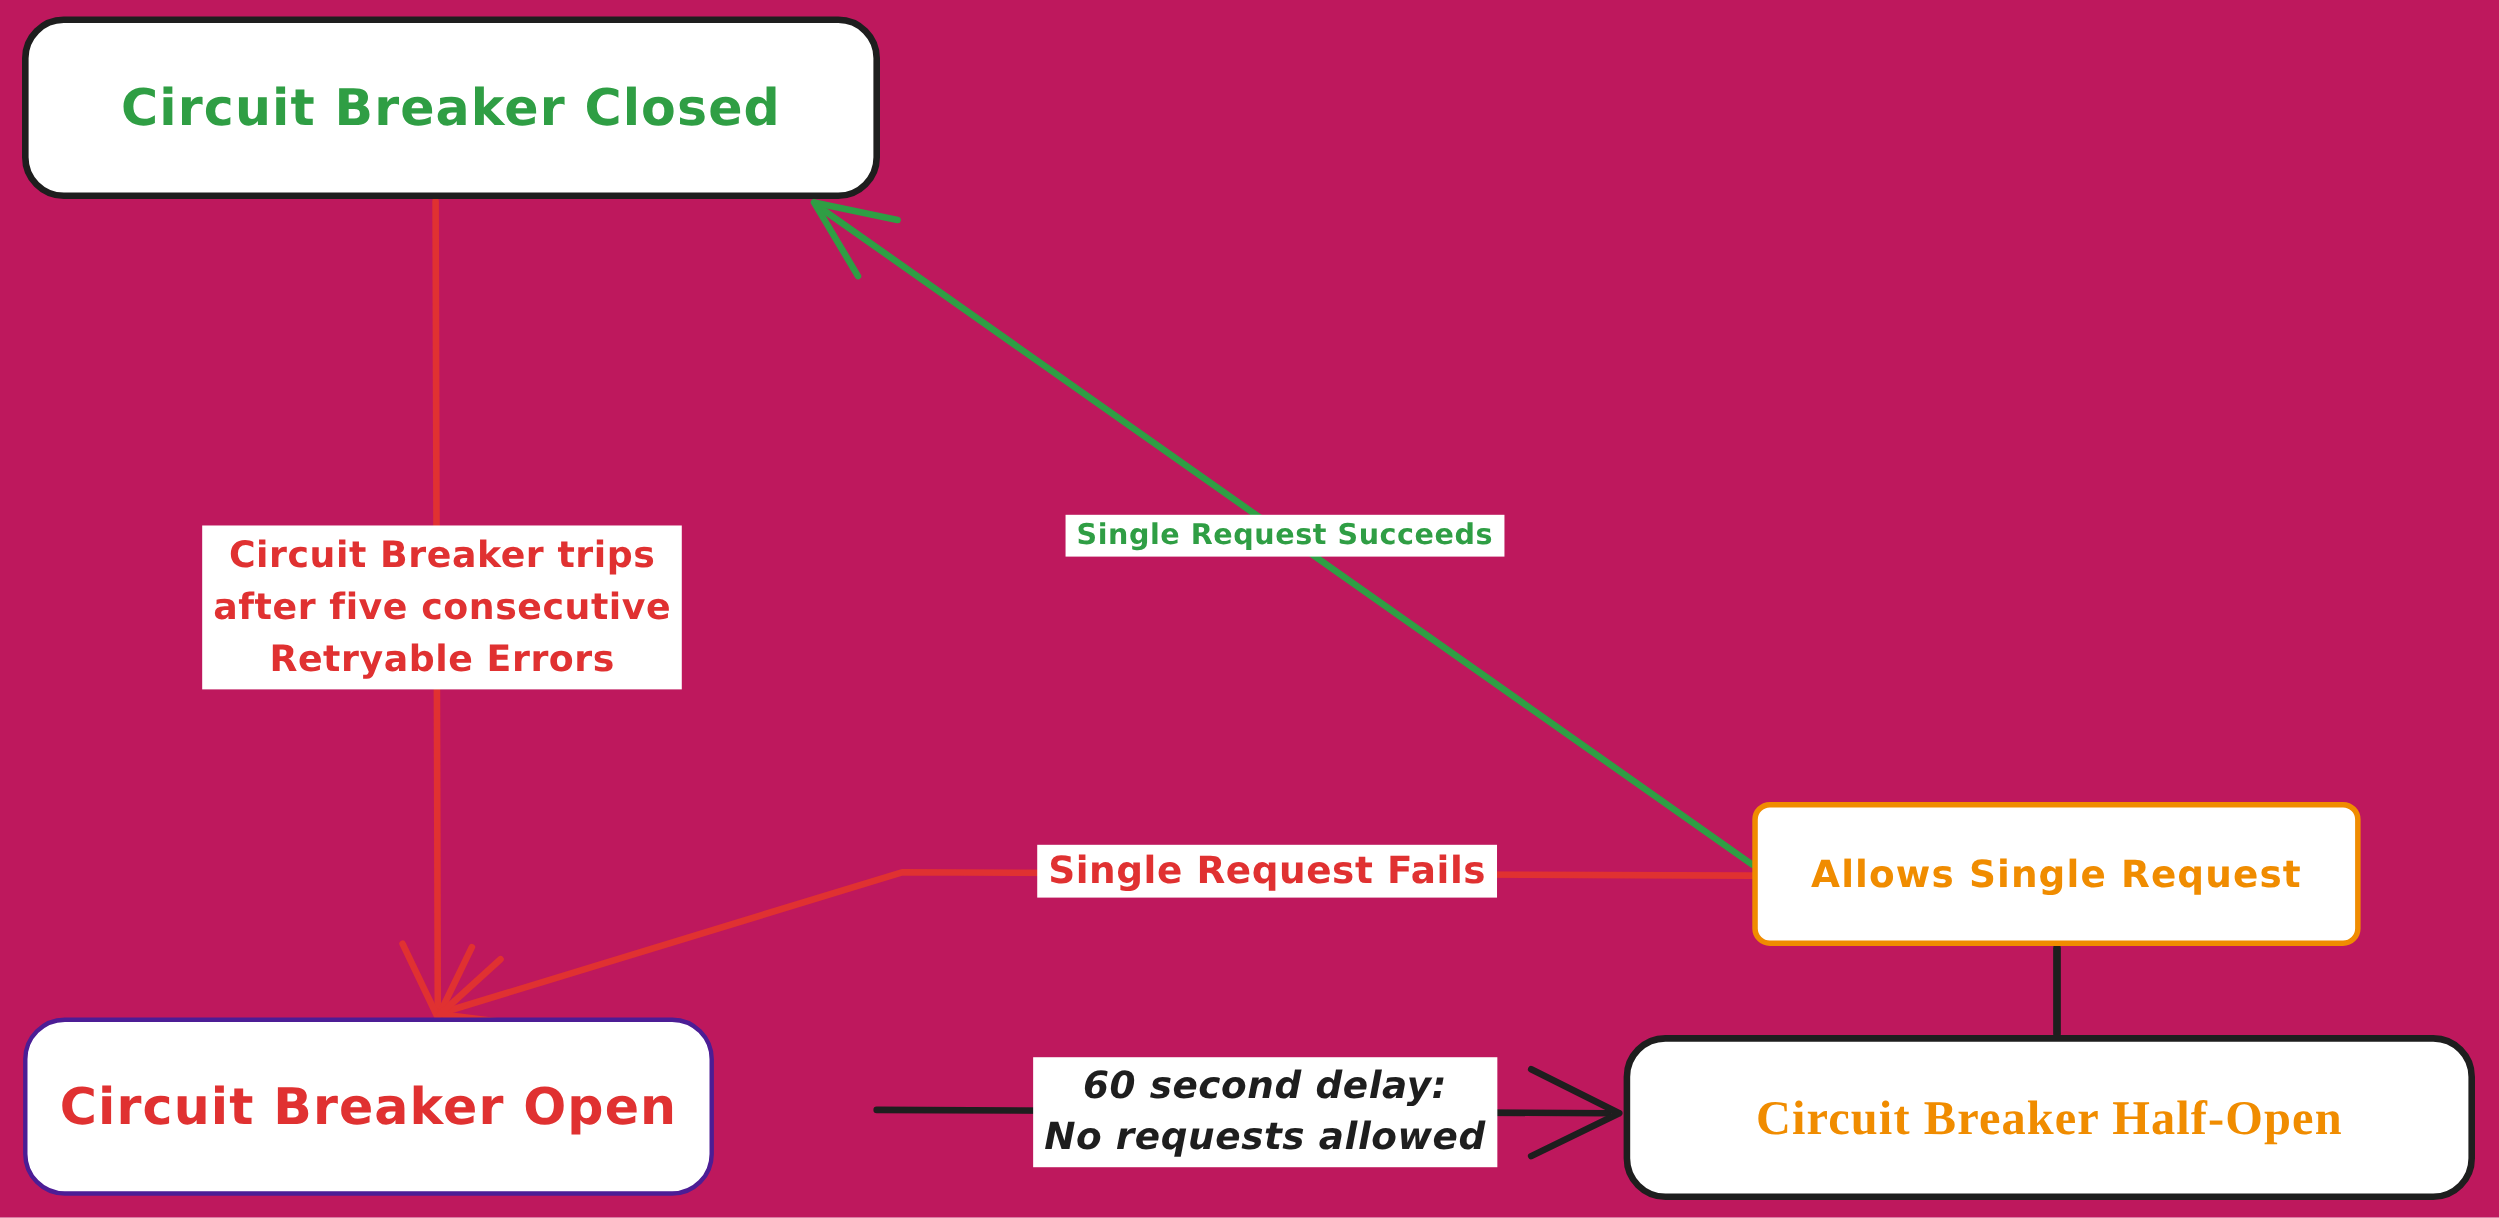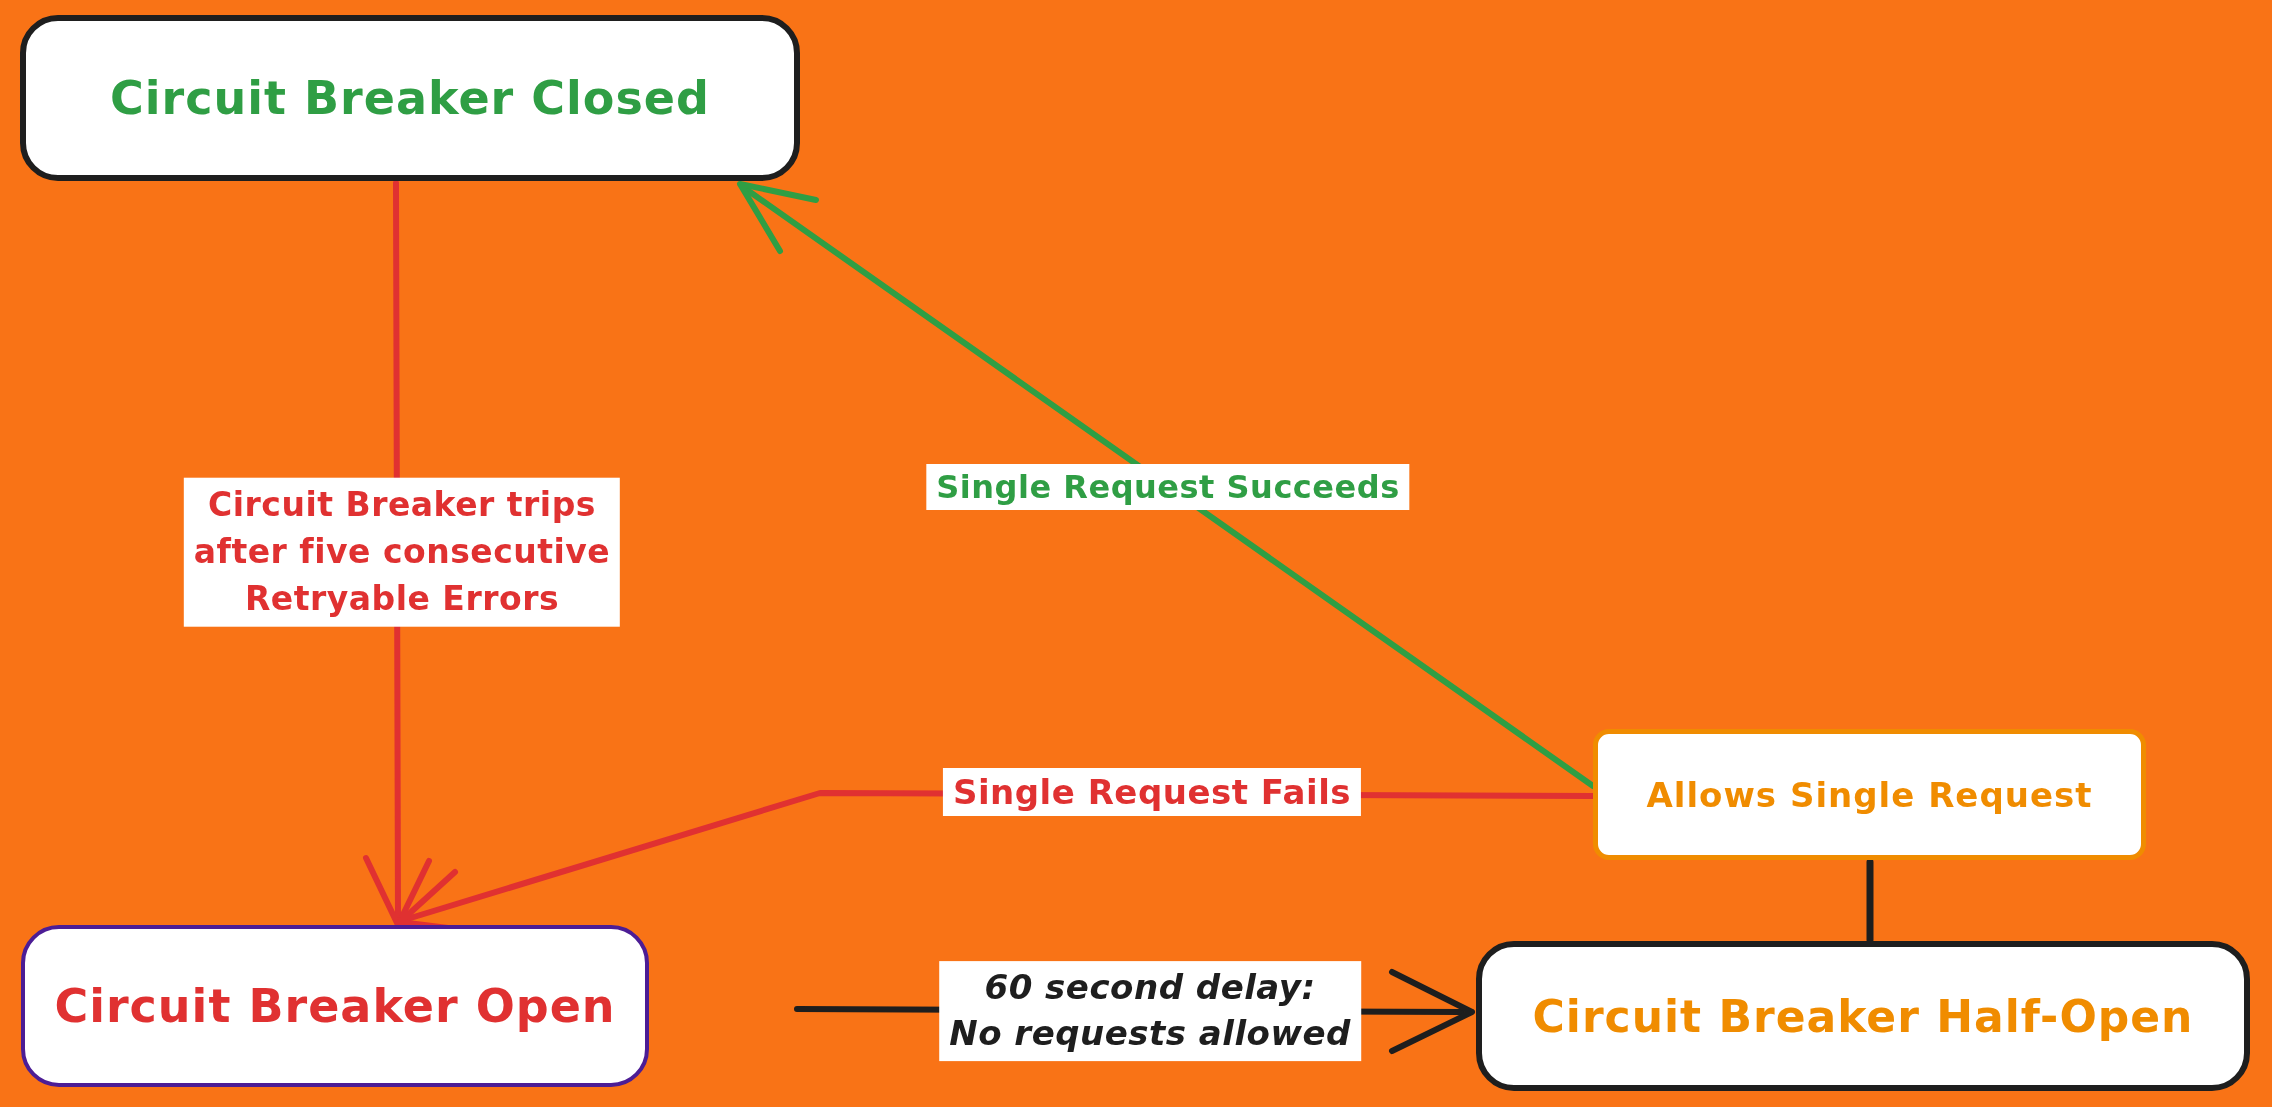--- a/index.html
+++ b/index.html
@@ -5,21 +5,21 @@
   html, body {
     margin: 0;
     padding: 0;
     background: #ffffff;
     font-family: "DejaVu Sans", "Liberation Sans", sans-serif;
   }
   .canvas {
     position: relative;
     width: 2272px;
     height: 1107px;
-    background: #f97316;
+    background: #be185d;
     overflow: hidden;
   }
   svg.edges {
     position: absolute;
     left: 0; top: 0;
     width: 2272px;
     height: 1107px;
   }
   svg.edges path {
     fill: none;
@@ -51,20 +51,21 @@
     width: 628px; height: 162px;
     border: 4px solid #4c1d95;
     border-radius: 38px;
   }
   .node-open span { color: #e03131; font-size: 46px; }
   .node-half-open {
     left: 1476px; top: 941px;
     width: 774px; height: 150px;
     border: 6px solid #1e1e1e;
     border-radius: 38px;
+    font-family: Liberation Serif, serif;
   }
   .node-half-open span { color: #f08c00; font-size: 44px; }
   .node-allows {
     left: 1593px; top: 729px;
     width: 553px; height: 131px;
     border: 5px solid #f08c00;
     border-radius: 16px;
   }
   .node-allows span { color: #f08c00; font-size: 34px; }
 
@@ -80,21 +81,21 @@
   }
   .label-trips {
     left: 402px; top: 552px;
     color: #e03131;
     font-size: 33px;
     line-height: 1.42;
   }
   .label-succeeds {
     left: 1168px; top: 487px;
     color: #2f9e44;
-    font-size: 32px;
+    font-size: 26px;
   }
   .label-fails {
     left: 1152px; top: 792px;
     color: #e03131;
     font-size: 34px;
     text-align: center;
   }
   .label-delay {
     left: 1150px; top: 1011px;
     color: #1e1e1e;

